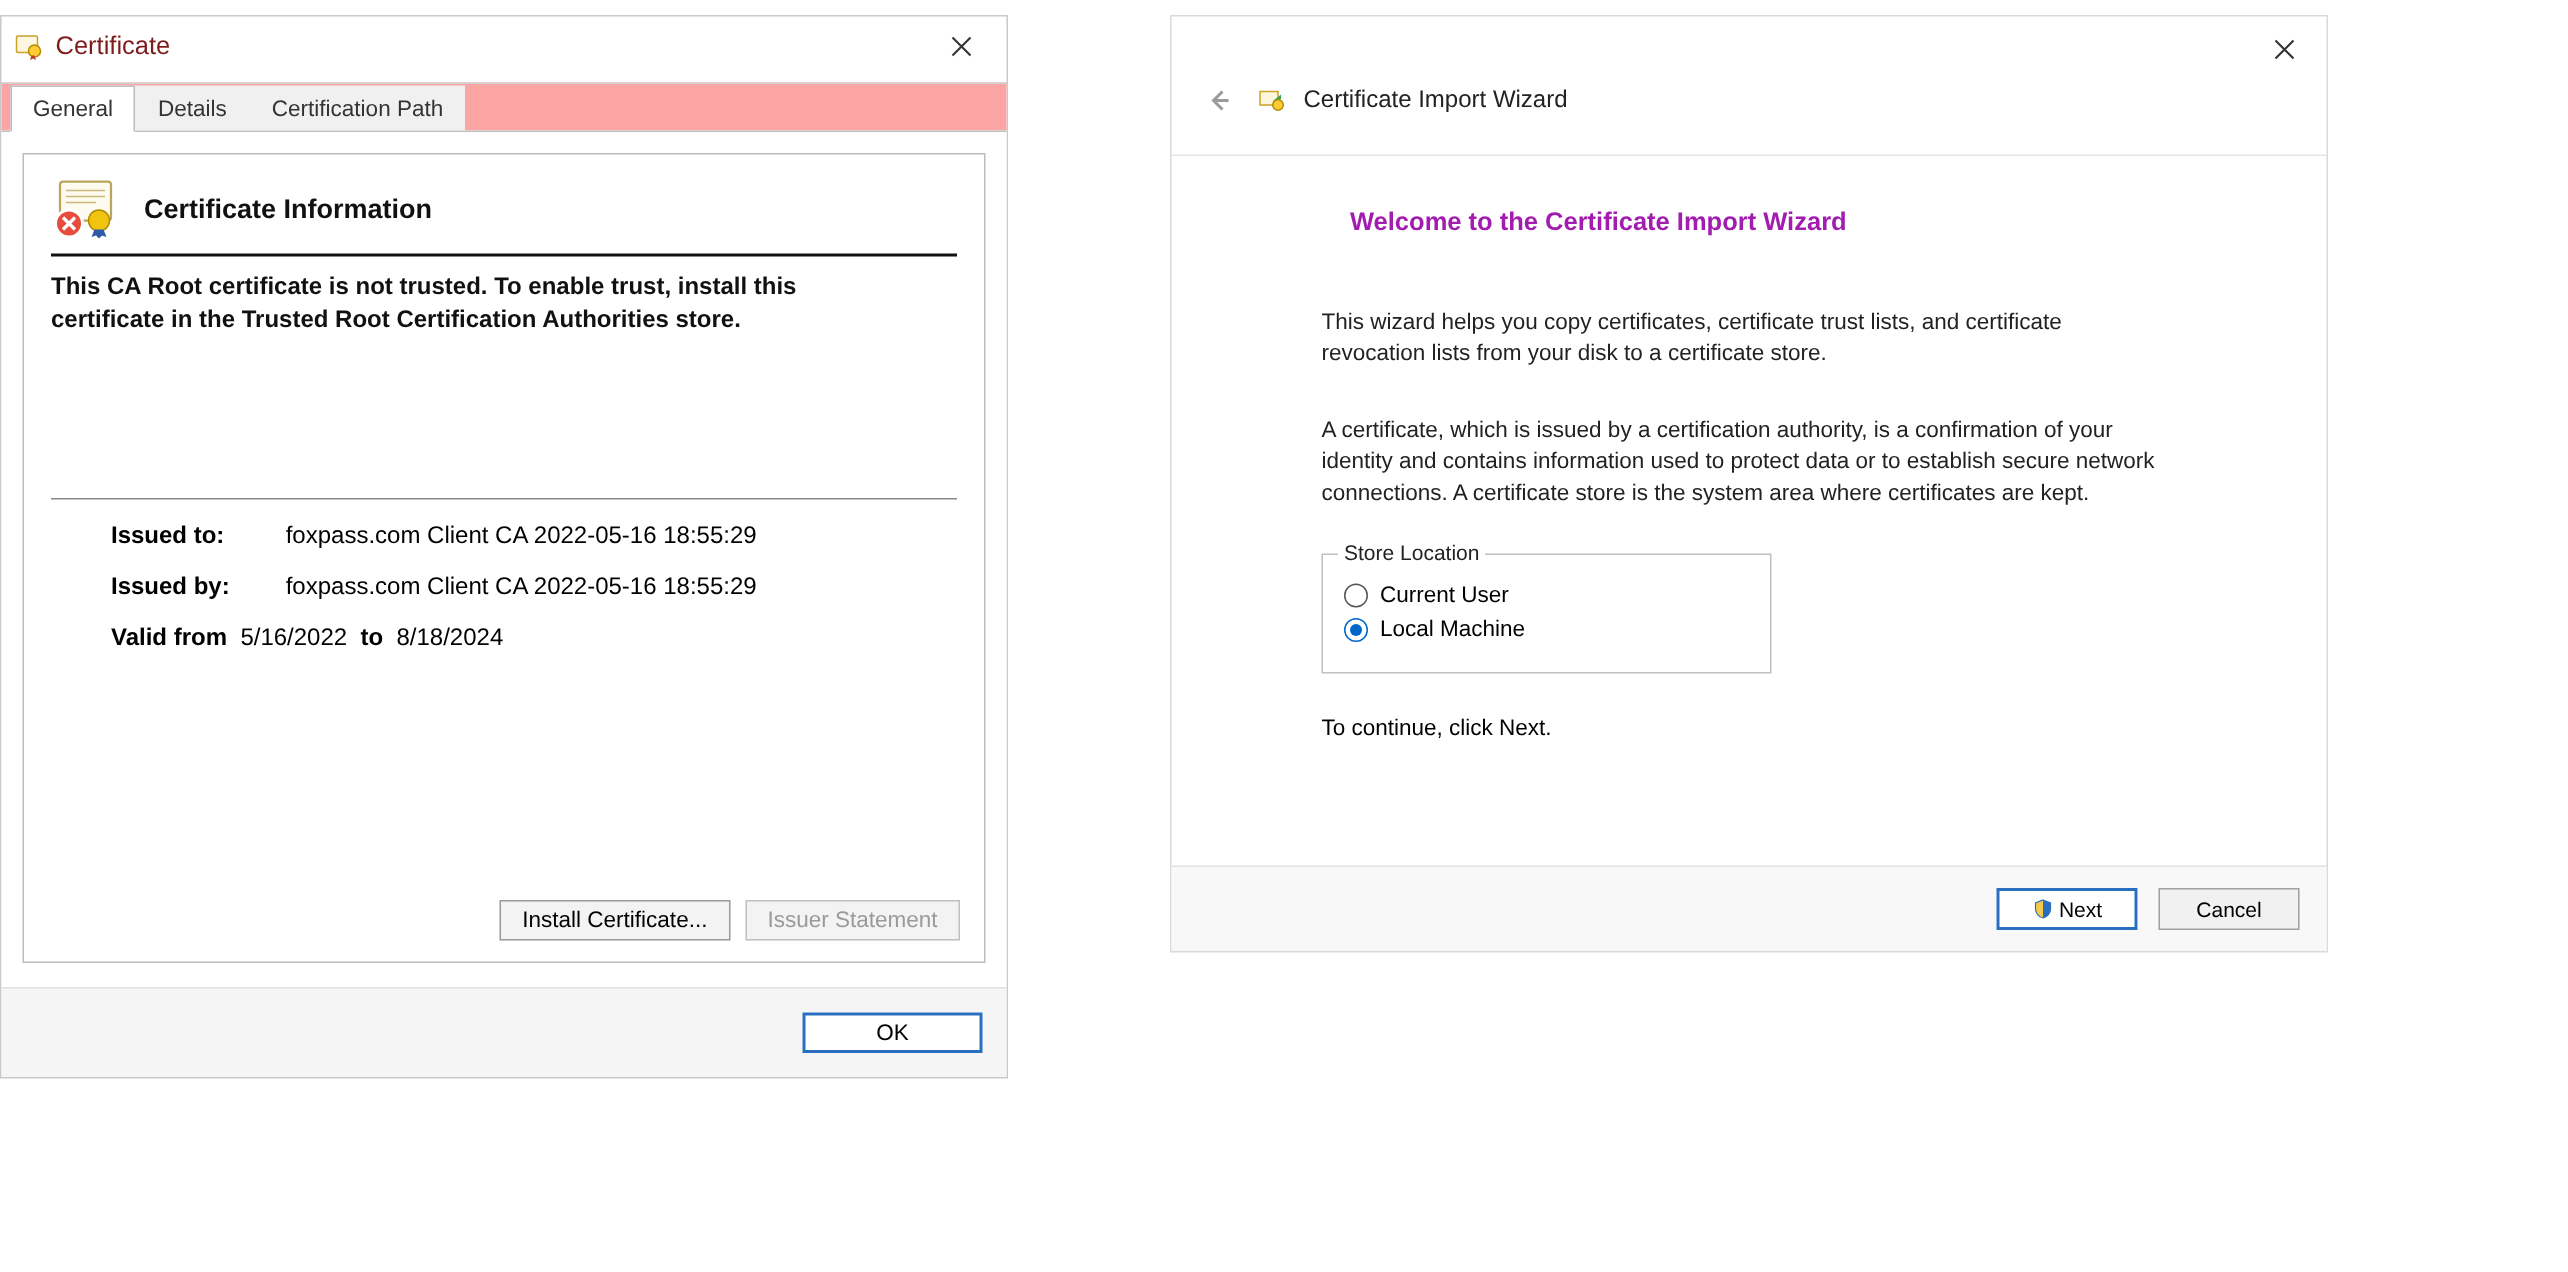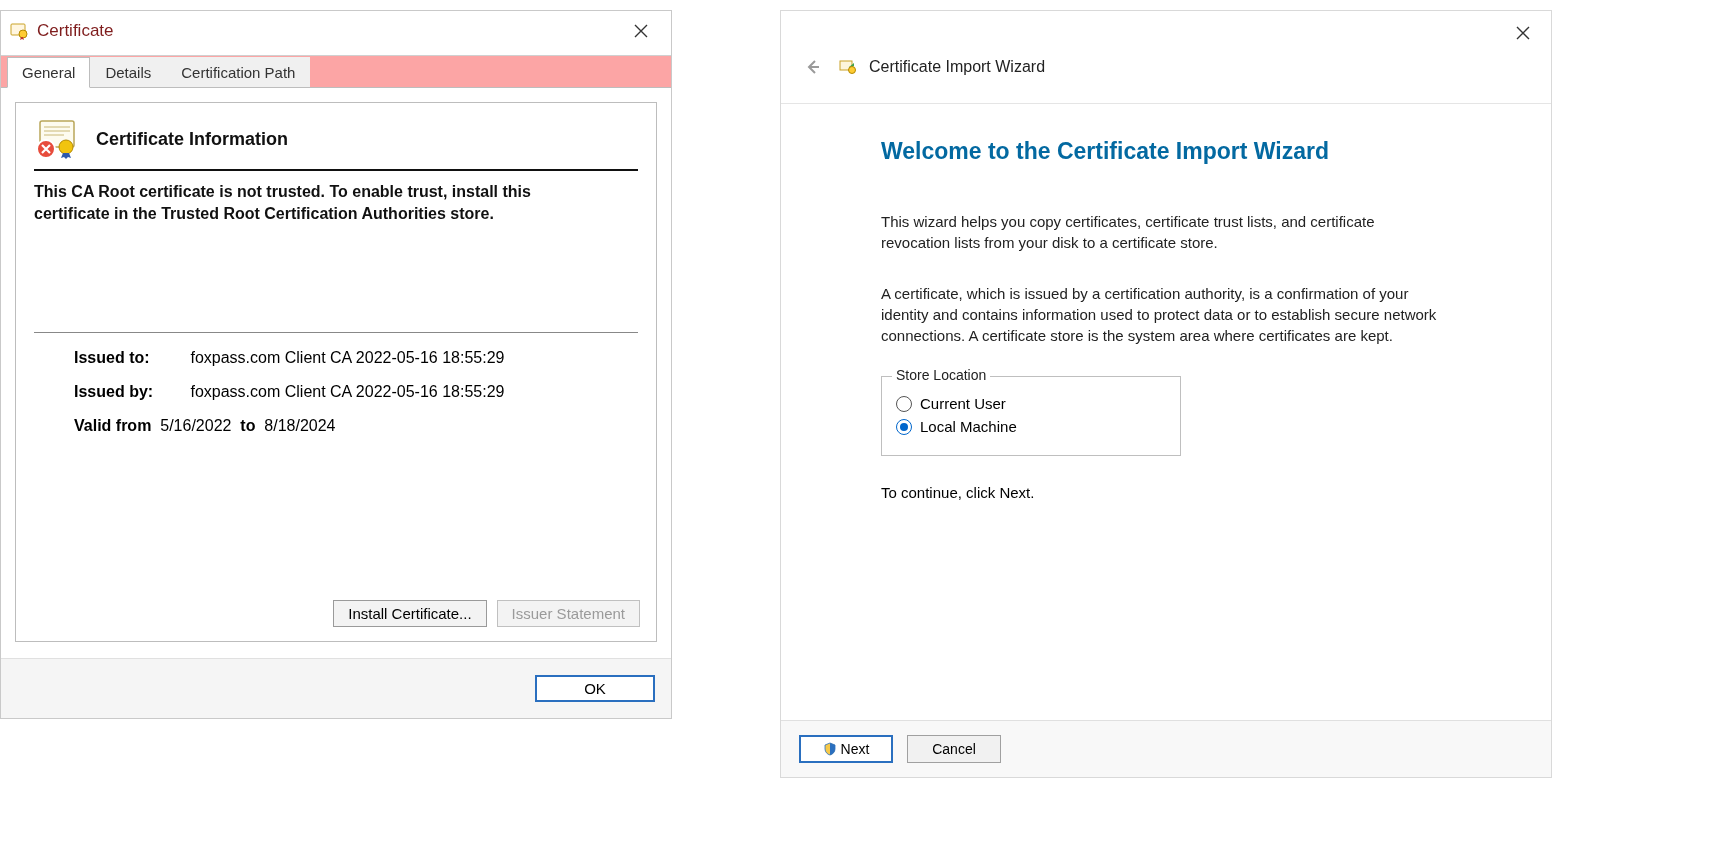--- a/index.html
+++ b/index.html
@@ -126,21 +126,21 @@
     border: 2px solid #2a6fbf;
     cursor: pointer;
   }
 
   
   .wizard-dialog {
     position: absolute;
     left: 780px;
     top: 10px;
     width: 772px;
-    height: 768px;
+    height: 625px;
     background: #ffffff;
     border: 1px solid #d9d9d9;
   }
   .wizard-close {
     position: absolute; right: 8px; top: 8px;
     width: 40px; height: 28px;
     display: flex; align-items: center; justify-content: center;
     font-size: 18px; color: #333; cursor: pointer;
   }
   .wizard-header {
@@ -151,22 +151,23 @@
   .back-arrow {
     width: 24px; height: 24px;
     display: flex; align-items: center; justify-content: center;
     color: #9a9a9a; font-size: 20px; cursor: pointer;
   }
   .wizard-header-title { font-size: 16px; color: #222; }
   .wizard-body {
     padding: 34px 40px 20px 100px;
   }
   .wizard-welcome {
-    font-size: 23px; font-weight: 700; color: #0369a1;
+    font-size: 17px; font-weight: 700; color: #a21caf;
     margin-bottom: 46px;
+    margin-left: 19px;
   }
   .wizard-para {
     font-size: 15px; color: #222; line-height: 1.4;
     max-width: 560px; margin-bottom: 30px;
   }
   .fieldset {
     border: 1px solid #bfbfbf;
     padding: 12px 14px 14px 14px;
     width: 300px;
     margin-top: 6px;
@@ -186,21 +187,21 @@
     display: inline-flex; align-items: center; justify-content: center;
   }
   .radio-outer.selected { border-color: #0066cc; }
   .radio-inner {
     width: 8px; height: 8px; border-radius: 50%; background: #0066cc;
   }
   .continue-hint { font-size: 15px; margin-top: 28px; }
 
   .wizard-footer {
     position: absolute; bottom: 0; left: 0; right: 0;
-    display: flex; justify-content: flex-start;
+    display: flex; justify-content: flex-end;
     gap: 14px;
     padding: 14px 18px;
     border-top: 1px solid #e0e0e0;
     background: #f8f8f8;
   }
   .wiz-btn {
     padding: 4px 0;
     width: 94px;
     text-align: center;
     font-size: 14px;

